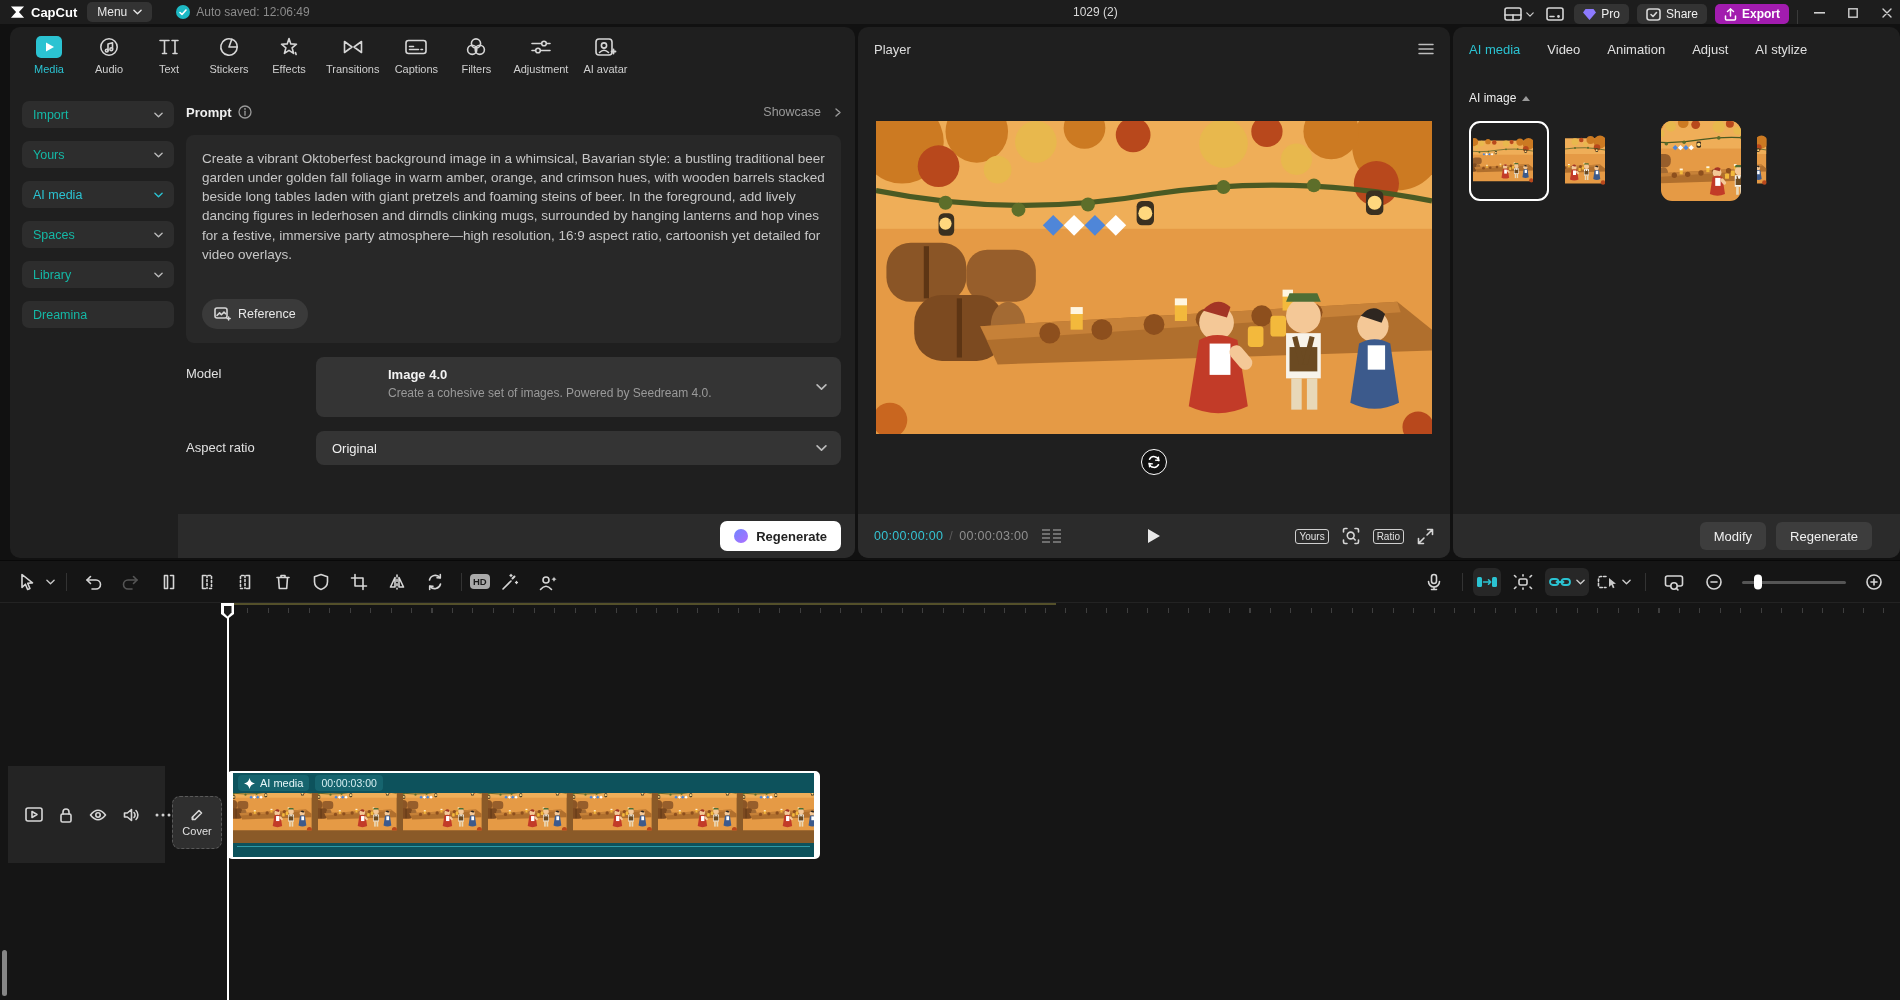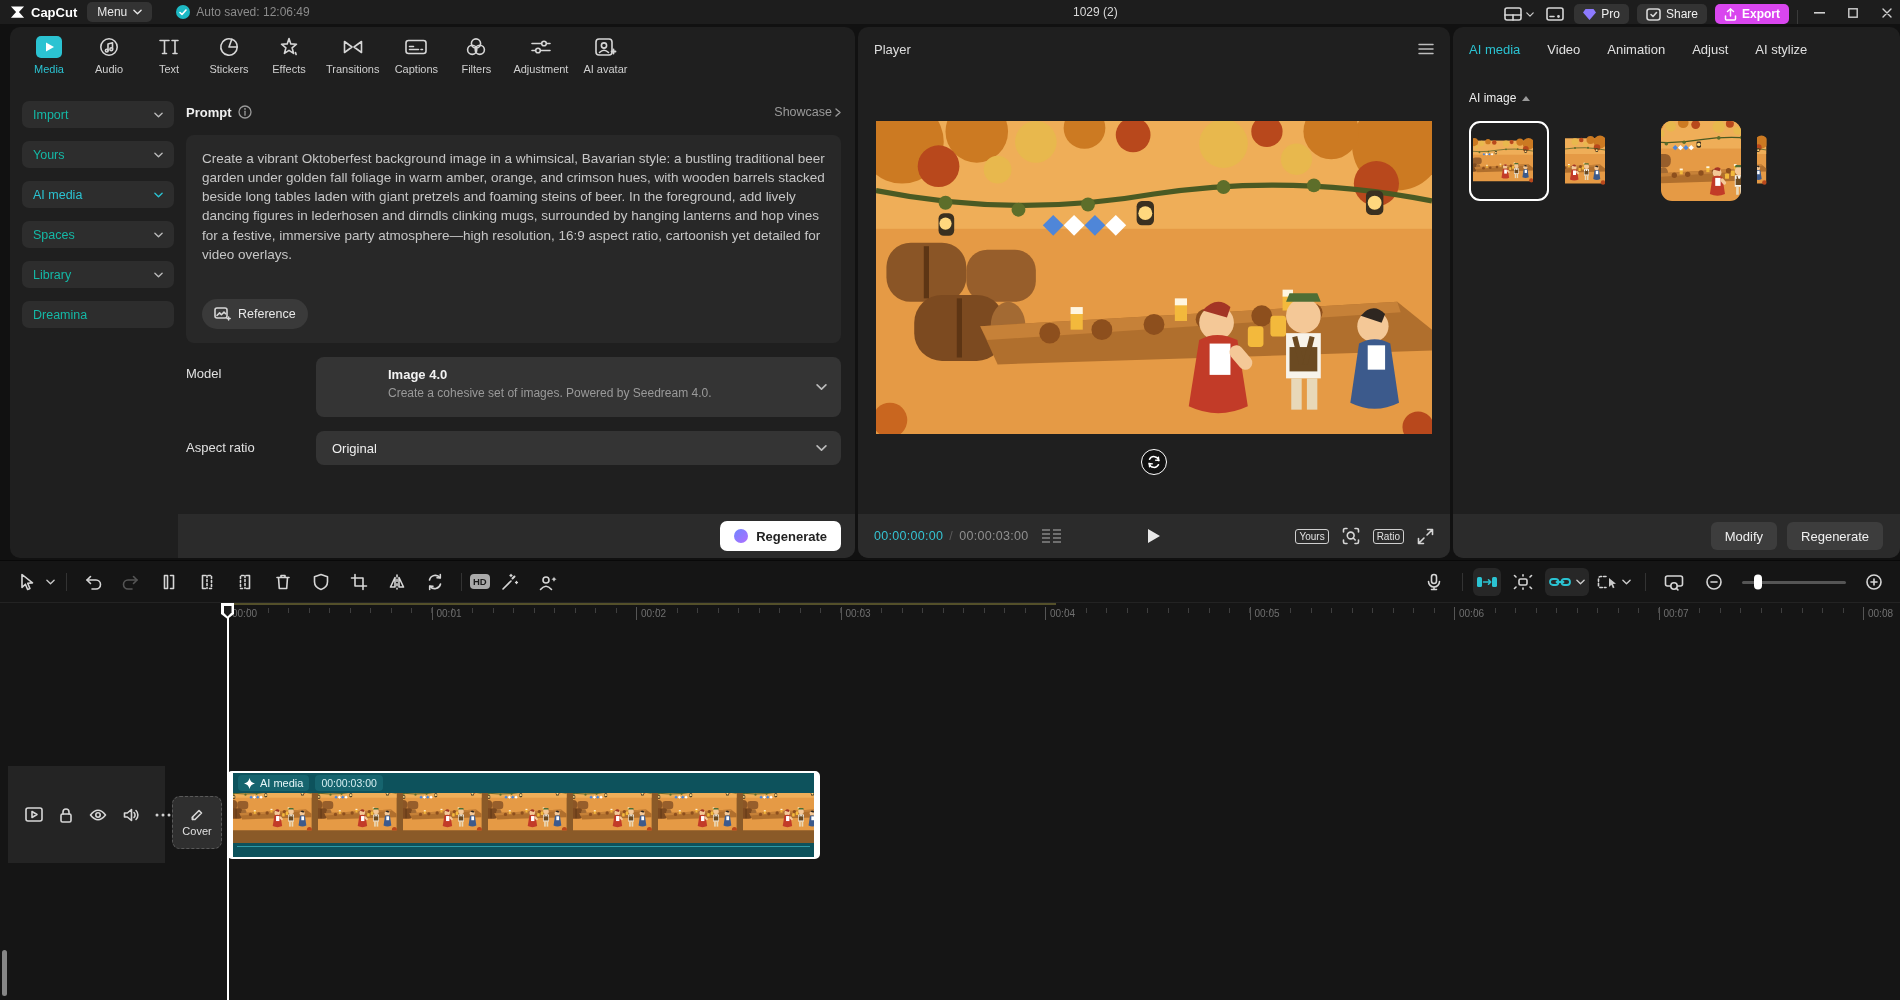--- a/index.html
+++ b/index.html
@@ -11,42 +11,42 @@
 .titlebar{position:absolute;inset:0 0 auto 0;height:24px;background:#1d1d1d;display:flex;align-items:center;font-size:12px}
 .tb-left{display:flex;align-items:center;gap:10px;padding-left:10px}
 .logo{display:flex;align-items:flex-start;gap:6px;font-weight:bold;font-size:13px;color:#fff}
 .menu-btn{display:flex;align-items:center;gap:6px;background:#333;border:none;color:#e8e8e8;font-size:12px;height:20px;padding:0 10px;border-radius:5px;cursor:pointer}
 .autosave{display:flex;align-items:center;gap:6px;color:#8b8b8b;margin-left:14px}
 .save-check{width:14px;height:14px;border-radius:50%;background:#1db9c4;display:grid;place-items:center}
 .tb-title{position:absolute;left:1073px;top:0;height:24px;line-height:24px;color:#d8d8d8;font-size:12px}
 .tb-right{position:absolute;right:0;top:0;height:24px;display:flex;align-items:flex-end;gap:8px;}
 .tbico{display:grid;place-items:center;width:22px;height:20px;cursor:pointer;color:#c9c9c9}
 .pill{display:flex;align-items:center;gap:5px;background:#333;height:20px;padding:0 9px;border-radius:5px;font-size:12px;color:#f0f0f0;cursor:pointer;border:none}
-.pill.export{background:#d946ef;color:#fff;font-weight:bold}
+.pill.export{background:#a21caf;color:#fff;font-weight:bold}
 .tb-div{width:1px;height:14px;background:#3a3a3a}
 .winbtn{width:26px;height:22px;display:grid;place-items:center;color:#d0d0d0;cursor:pointer}
 
 .panel{position:absolute;background:#1f1f1f;border-radius:10px}
 .panel-left{left:10px;top:27px;width:845px;height:531px}
 .panel-player{left:858px;top:27px;width:592px;height:531px}
 .panel-right{left:1453px;top:27px;width:447px;height:531px}
 
 .media-toolbar{display:flex;align-items:flex-start;gap:14px;padding:8px 0 0 16px;height:62px}
 .mtab{display:flex;flex-direction:column;align-items:center;gap:4px;min-width:46px;cursor:pointer;color:#cfcfcf;font-size:11px}
 .mtab .micon{height:24px;display:grid;place-items:center}
 .mtab.active{color:#2bc3d2}
 
 .sidebar{position:absolute;left:12px;top:74px;width:152px;display:flex;flex-direction:column;gap:13px}
 .side-item{height:27px;background:#2d2d2d;border-radius:7px;display:flex;align-items:center;justify-content:space-between;padding:0 11px;font-size:12.5px;color:#14b8a6;cursor:pointer}
 .side-item.active{color:#2bc3d2}
 
 .prompt-area{position:absolute;left:176px;top:74px;right:14px;bottom:44px}
 .pa-head{display:flex;align-items:center;justify-content:space-between;height:22px}
 .pa-label{display:flex;align-items:center;gap:6px;font-size:13px;font-weight:bold;color:#f0f0f0}
-.showcase{display:flex;align-items:center;gap:3px;color:#9a9a9a;font-size:12.5px;cursor:pointer}
+.showcase{display:flex;align-items:center;gap:14px;color:#9a9a9a;font-size:12.5px;cursor:pointer}
 .prompt-box{margin-top:12px;height:208px;background:#282828;border-radius:8px;padding:14px 16px;display:flex;flex-direction:column;cursor:text}
 .prompt-text{font-size:13.5px;line-height:1.42;color:#c6c6c6;max-width:660px}
 .ref-btn{margin-top:auto;align-self:flex-start;display:flex;align-items:center;gap:7px;background:#3a3a3a;border:none;color:#e8e8e8;font-size:12.5px;height:30px;padding:0 12px;border-radius:15px;cursor:pointer}
 .form-row{display:flex;align-items:flex-start;margin-top:14px}
 .form-label{width:130px;font-size:13px;color:#e0e0e0;padding-top:9px}
 .drop{flex:1;background:#343434;border-radius:8px;position:relative;cursor:pointer}
 .drop .dchev{position:absolute;right:14px;top:50%;transform:translateY(-50%);color:#bbb}
 .drop-model{height:60px;padding:10px 30px 0 72px}
 .drop-model .dtitle{font-size:13px;font-weight:bold;color:#f2f2f2}
 .drop-model .dsub{font-size:12px;color:#9a9a9a;margin-top:4px}
@@ -70,21 +70,21 @@
 .rtabs{height:44px;display:flex;align-items:center;gap:27px;padding:0 16px;font-size:13px}
 .rtab{color:#e0e0e0;cursor:pointer}
 .rtab.active{color:#2bc3d2}
 .rsection{display:flex;align-items:center;gap:6px;padding:20px 16px 0;font-size:12px;font-weight:normal;color:#ededed;cursor:pointer}
 .tri-up{width:0;height:0;border-left:4px solid transparent;border-right:4px solid transparent;border-bottom:5px solid #9a9a9a}
 .thumbs{display:flex;gap:16px;padding:16px}
 .thumb{width:80px;height:80px;border-radius:11px;overflow:hidden;cursor:pointer;flex:0 0 auto}
 .thumb svg{width:100%;height:100%}
 .thumb.sel{border:2.5px solid #fff;padding:2px;background:#1f1f1f}
 .thumb.sel .tin{border-radius:8px;overflow:hidden;width:100%;height:100%}
-.right-bottom{position:absolute;left:0;right:0;bottom:0;height:44px;background:#2b2b2b;border-radius:0 0 10px 10px;display:flex;align-items:center;justify-content:flex-end;gap:10px;padding-right:17px}
+.right-bottom{position:absolute;left:0;right:0;bottom:0;height:44px;background:#2b2b2b;border-radius:0 0 10px 10px;display:flex;align-items:center;justify-content:flex-end;gap:10px;padding-right:28px}
 .gbtn{background:#3d3d3d;border:none;color:#f0f0f0;font-size:13px;height:28px;padding:0 14px;border-radius:6px;cursor:pointer}
 
 .timeline{position:absolute;left:0;right:0;top:560px;height:440px;background:#151515;border-top:1px solid #090909}
 .tl-toolbar{position:absolute;left:0;right:0;top:0;height:42px;display:flex;align-items:center;border-bottom:1px solid #232323}
 .tl-left{display:flex;align-items:center;gap:2px;padding-left:14px}
 .tico{width:36px;height:30px;display:grid;place-items:center;color:#c8c8c8;cursor:pointer;border-radius:6px}
 .tico.dim{color:#555}
 .tdiv{width:1px;height:18px;background:#333;margin:0 6px}
 .tl-right{position:absolute;right:8px;top:0;height:42px;display:flex;align-items:center;gap:4px}
 .tbox{display:flex;align-items:center;background:#272727;border-radius:6px;height:28px;padding:0 4px;cursor:pointer}
@@ -772,31 +772,20 @@
               <circle cx="9" cy="9" r="7"></circle>
               <path d="M6 9h6M9 6v6"></path>
             </svg>
         </span>
       </div>
     </div>
 
     <div class="ruler">
       <div class="ruler-render"></div>
       <div class="ruler-ticks"></div>
-      <div class="ruler-labels">
-        <span class="rl">00:00</span>
-        <span class="rl">00:01</span>
-        <span class="rl">00:02</span>
-        <span class="rl">00:03</span>
-        <span class="rl">00:04</span>
-        <span class="rl">00:05</span>
-        <span class="rl">00:06</span>
-        <span class="rl">00:07</span>
-        <span class="rl">00:08</span>
-      </div>
     </div>
 
     <div class="tracks">
       <div class="track-head">
         <span class="thico">
           <svg width="18" height="15" viewBox="0 0 18 15" class="st" stroke-width="1.4">
               <rect x="1" y="1" width="16" height="13" rx="2"></rect>
               <path d="M7 4.5v6l5-3z"></path>
             </svg>
         </span>

